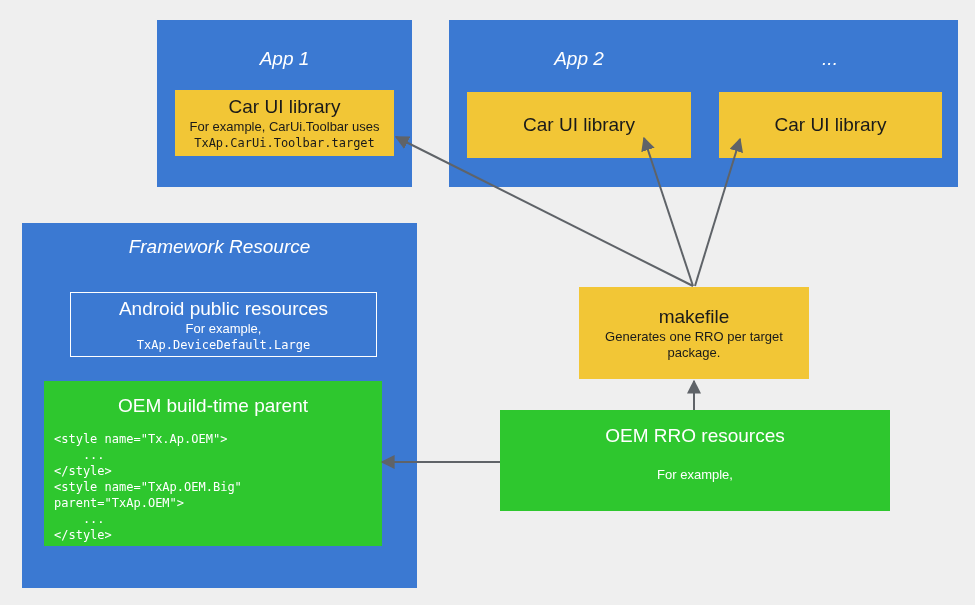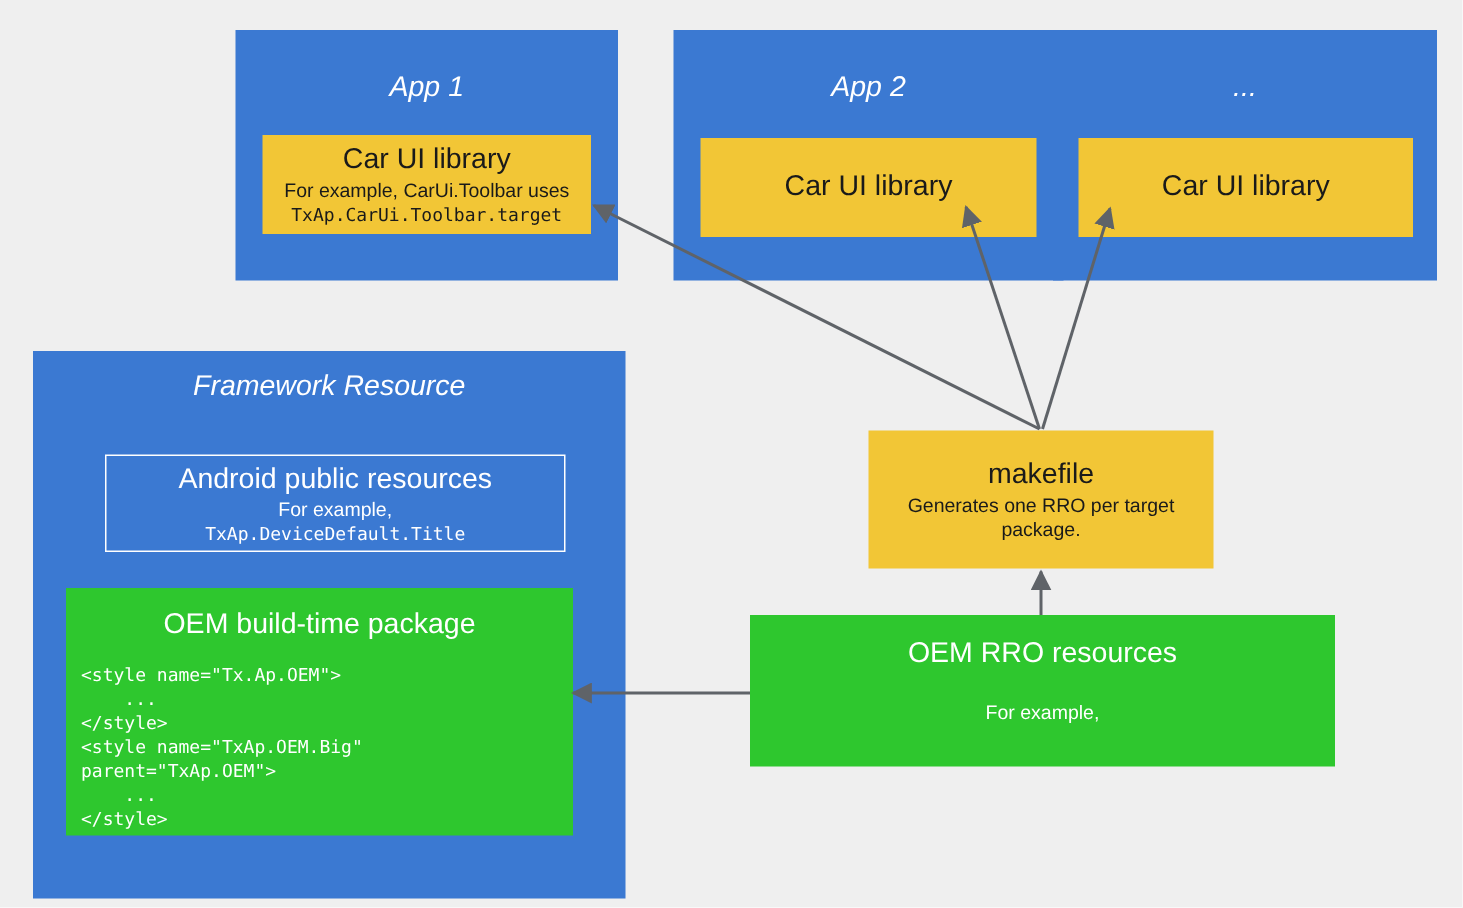--- a/index.html
+++ b/index.html
@@ -109,33 +109,33 @@
 
   <div class="box blue" style="left:702px; top:20px; width:256px; height:167px;">
     <div class="group-title" style="top:28px;">...</div>
     <div class="box yellow" style="left:17px; top:72px; width:223px; height:66px;">
       <div class="center-stack">
         <div class="card-title dark-text">Car UI library</div>
       </div>
     </div>
   </div>
 
-  <div class="box blue" style="left:22px; top:223px; width:395px; height:365px;margin-top:11px;">
+  <div class="box blue" style="left:22px; top:223px; width:395px; height:365px;">
     <div class="group-title" style="top:13px;">Framework Resource</div>
 
     <div class="box outlined" style="left:48px; top:69px; width:307px; height:65px;">
       <div class="center-stack">
         <div class="card-title light-text">Android public resources</div>
         <div class="card-sub light-text">For example,</div>
-        <div class="mono light-text" style="text-align:center;">TxAp.DeviceDefault.Title</div>
+        <div class="mono light-text" style="text-align:center;">TxAp.DeviceDefault.Large</div>
       </div>
     </div>
 
     <div class="box green" style="left:22px; top:158px; width:338px; height:165px;">
-      <div class="card-title light-text" style="position:absolute; left:0; right:0; top:13px;">OEM build-time package</div>
+      <div class="card-title light-text" style="position:absolute; left:0; right:0; top:13px;">OEM build-time parent</div>
       <div class="code-block mono" style="left:10px; top:50px;">&lt;style name="Tx.Ap.OEM"&gt;
     ...
 &lt;/style&gt;
 &lt;style name="TxAp.OEM.Big"
 parent="TxAp.OEM"&gt;
     ...
 &lt;/style&gt;</div>
     </div>
   </div>
 

